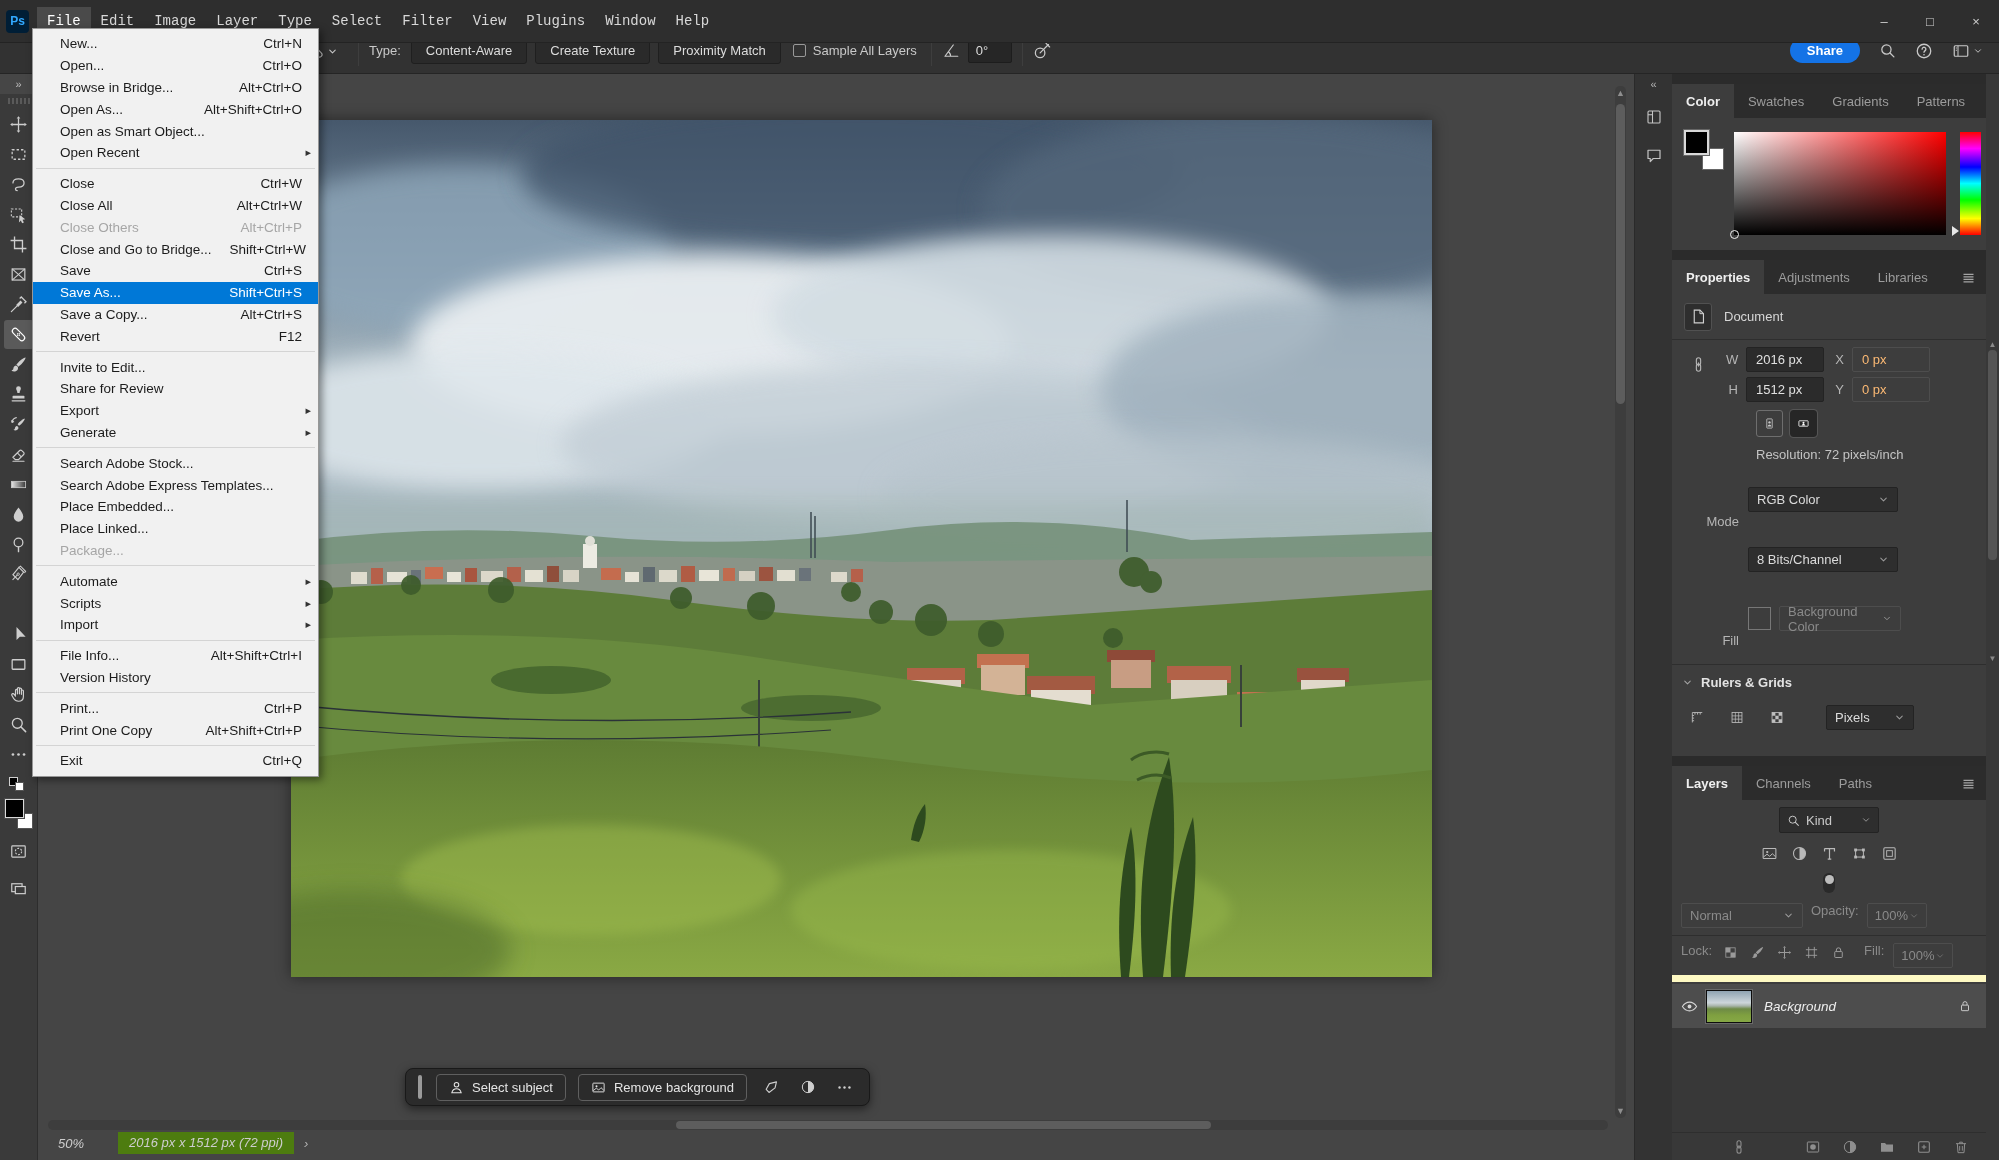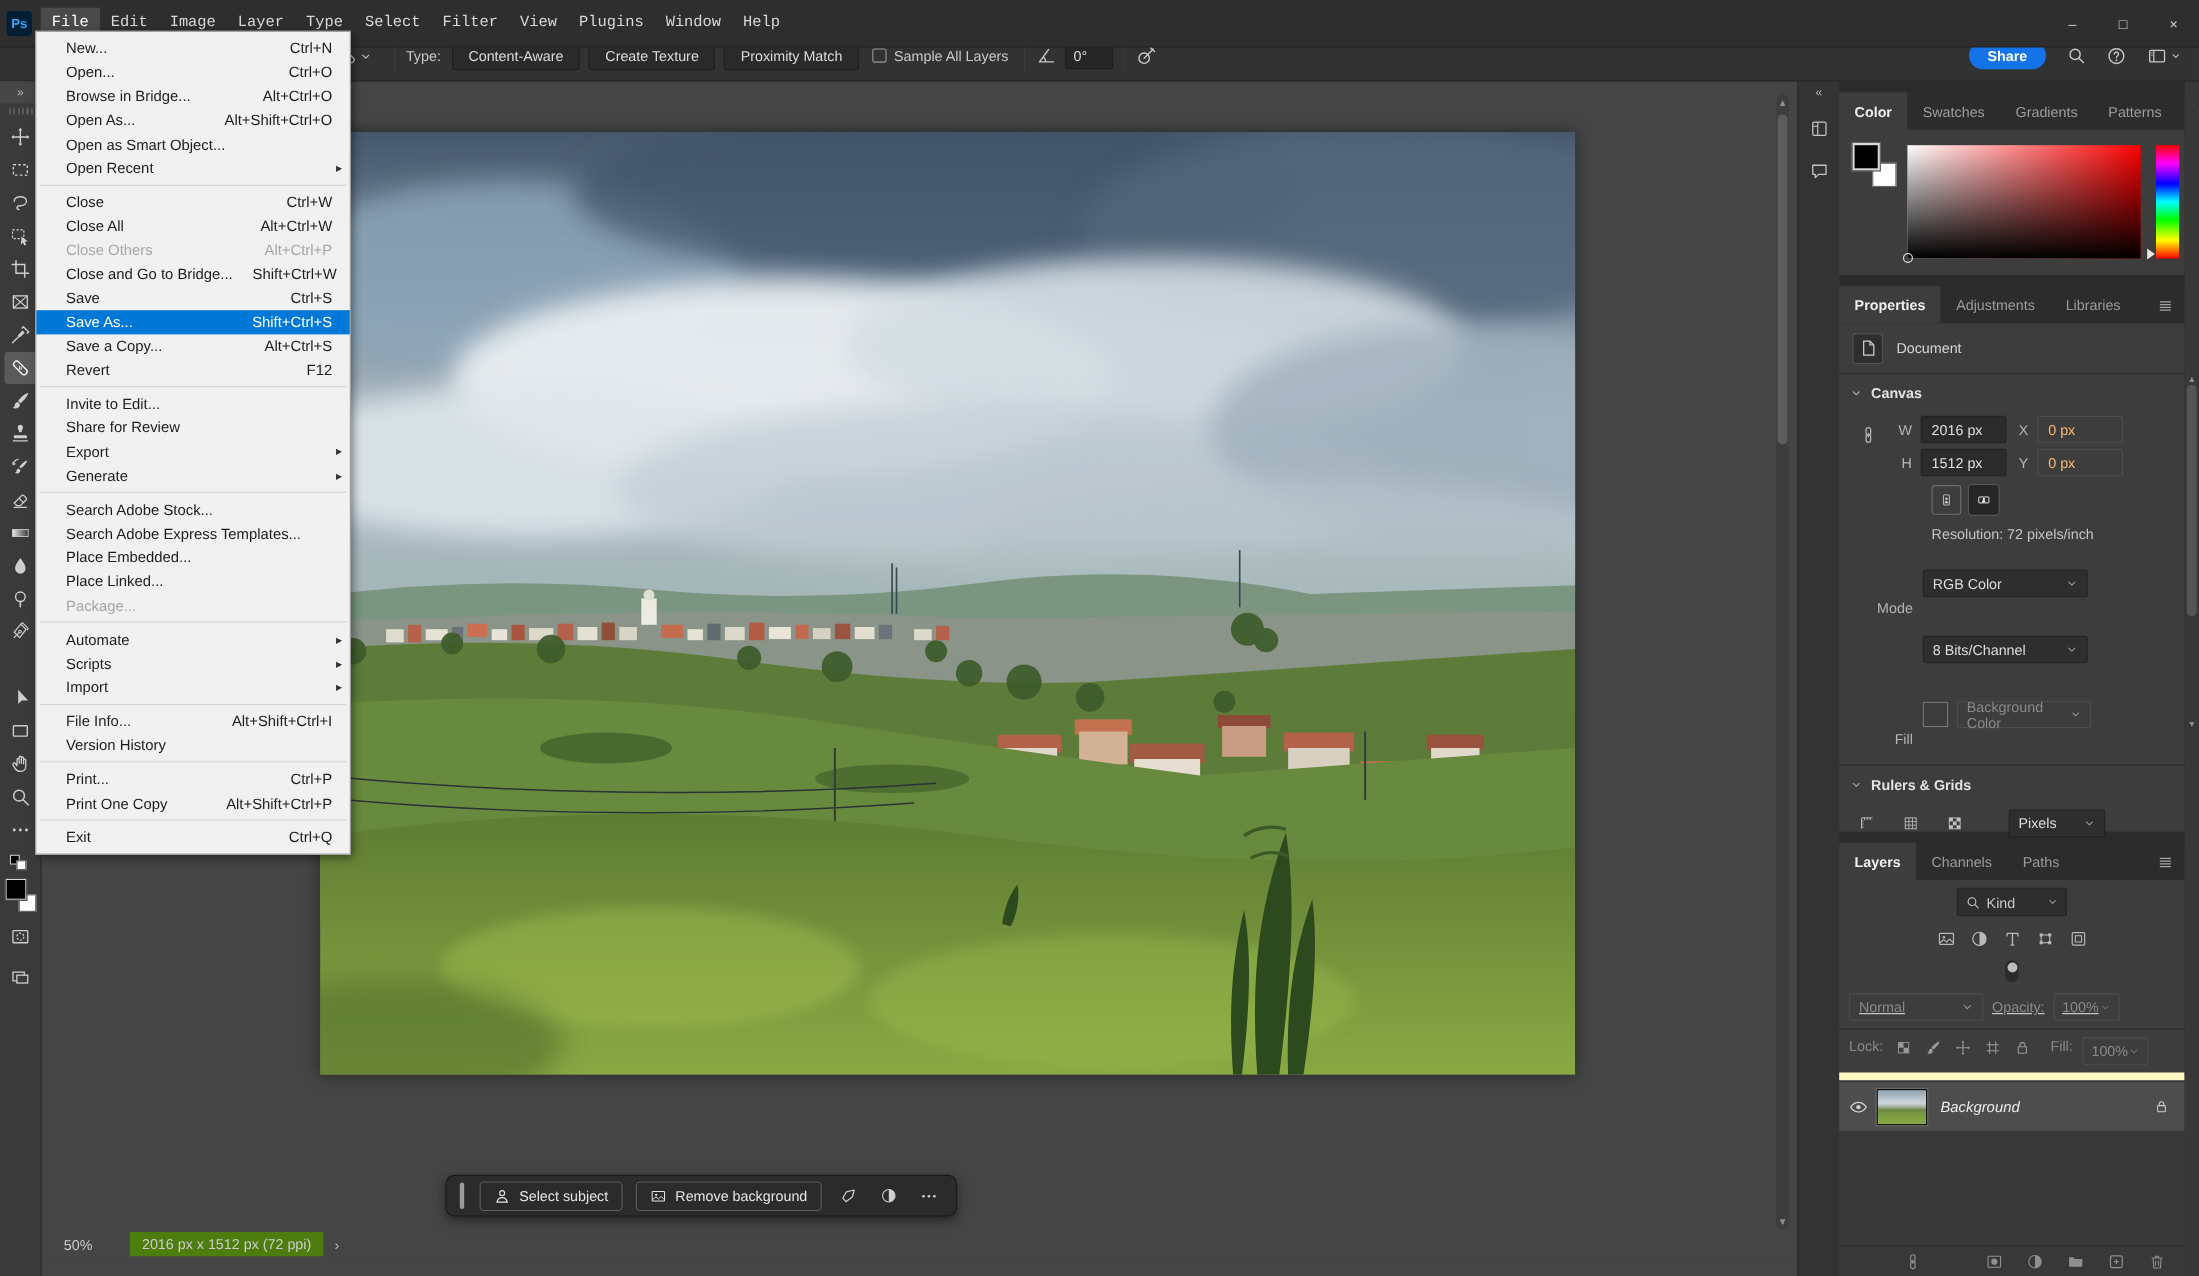--- a/index.html
+++ b/index.html
@@ -56,22 +56,22 @@
   .fgbg .bg{position:absolute;right:1px;bottom:0;width:16px;height:16px;background:#fff;border:1px solid #555;}
 
   
   .canvas-area{position:absolute;left:38px;top:74px;width:1596px;height:1086px;background:#454545;}
   .photo{position:absolute;left:253px;top:46px;width:1141px;height:857px;box-shadow:0 0 14px rgba(0,0,0,.45);}
   .vscroll{position:absolute;right:8px;top:12px;width:11px;height:1032px;background:#3d3d3d;border-radius:5px;}
   .vscroll .thumb{position:absolute;left:1px;top:18px;width:9px;height:300px;background:#5d5d5d;border-radius:5px;}
   .vscroll .ar{position:absolute;left:0;width:11px;text-align:center;color:#8f8f8f;font-size:9px;}
   .hscroll{position:absolute;left:10px;bottom:30px;width:1560px;height:10px;background:#3d3d3d;border-radius:5px;}
   .hscroll .thumb{position:absolute;top:1px;left:628px;width:535px;height:8px;background:#5d5d5d;border-radius:4px;}
-  .statusbar{position:absolute;left:0;bottom:16px;width:100%;height:26px;background:#454545;
-             display:flex;align-items:center;font-size:13px;color:#cdcdcd;}
+  .statusbar{position:absolute;left:0;bottom:4px;width:100%;height:26px;background:#454545;
+             display:flex;align-items:center;font-size:13px;color:#cdcdcd;font-style:italic;}
   .status-zoom{margin-left:20px;width:46px;}
   .status-doc{margin-left:14px;width:176px;text-align:center;background:#4d7c0f;height:22px;line-height:22px;}
   .status-chev{margin-left:10px;color:#b5b5b5;}
   
   .taskbar{position:absolute;left:367px;top:994px;height:38px;background:#2b2b2b;border:1px solid #191919;
            border-radius:8px;display:flex;align-items:center;padding:0 12px;gap:12px;
            box-shadow:0 3px 10px rgba(0,0,0,.5);}
   .tb-handle{width:4px;height:24px;background:#9a9a9a;border-radius:2px;margin-right:2px;}
   .task-btn{height:27px;padding:0 12px;background:transparent;border:1px solid #5f5f5f;border-radius:4px;
             color:#e5e5e5;font-size:13px;font-family:inherit;display:flex;align-items:center;gap:8px;}
@@ -145,21 +145,21 @@
   
   .p-layers{top:692px;height:394px;}
   .lfilter{display:flex;align-items:center;gap:9px;padding:7px 9px;flex-direction:column;}
   .kind-box{width:100px;height:26px;background:#2e2e2e;border:1px solid #232323;border-radius:2px;
             display:flex;align-items:center;gap:6px;padding:0 7px;font-size:13px;color:#c9c9c9;}
   .kind-box .chevd{margin-left:auto;color:#9a9a9a;}
   .lf-btn{background:none;border:none;color:#b9b9b9;padding:0;width:22px;height:22px;
           display:flex;align-items:center;justify-content:center;}
   .lf-toggle{width:12px;height:20px;border-radius:6px;background:#2a2a2a;position:relative;border:none;}
   .lf-toggle::after{content:"";position:absolute;left:1.5px;top:1.5px;width:9px;height:9px;border-radius:50%;background:#bdbdbd;}
-  .lblend{display:flex;align-items:center;gap:8px;padding:3px 9px 7px;border-bottom:1px solid #2e2e2e;text-decoration:underline;}
+  .lblend{display:flex;align-items:flex-start;gap:8px;padding:3px 9px 7px;border-bottom:1px solid #2e2e2e;}
   .blend-sel{width:147px;}
   .dim{color:#8a8a8a;font-size:13px;}
   .mini-sel{width:60px;height:25px;border:1px solid #4d4d4d;border-radius:2px;display:flex;align-items:center;
             padding:0 7px;font-size:13px;color:#8a8a8a;}
   .mini-sel .chevd{margin-left:auto;color:#6f6f6f;}
   .llock{display:flex;align-items:flex-start;gap:9px;padding:7px 9px;border-bottom:7px solid #fef9c3;}
   .lock-btn{background:none;border:none;color:#9a9a9a;padding:0;width:18px;height:18px;
             display:flex;align-items:center;justify-content:center;}
   .layer-row{display:flex;align-items:center;height:44px;background:#4d4d4d;margin-top:2px;}
   .eye-btn{width:34px;background:none;border:none;color:#d6d6d6;display:flex;align-items:center;justify-content:center;}
@@ -869,26 +869,20 @@
           </button>
       </div>
       <div class="doc-row">
         <span class="doc-icon">
             <svg width="17" height="17">
               <use href="#i-doc"></use>
             </svg>
           </span>
         <span class="doc-label">Document</span>
       </div>
-      <div class="sec-head">
-        <svg class="chevd" width="11" height="11">
-            <use href="#i-chevdown"></use>
-          </svg>
-        <span>Canvas</span>
-      </div>
       <div class="canvas-grid">
         <span class="link-ico">
             <svg width="17" height="17">
               <use href="#i-link"></use>
             </svg>
           </span>
         <div class="frow">
           <span class="flabel">W</span>
           <span class="fbox">2016 px</span>
           <span class="flabel">X</span>

